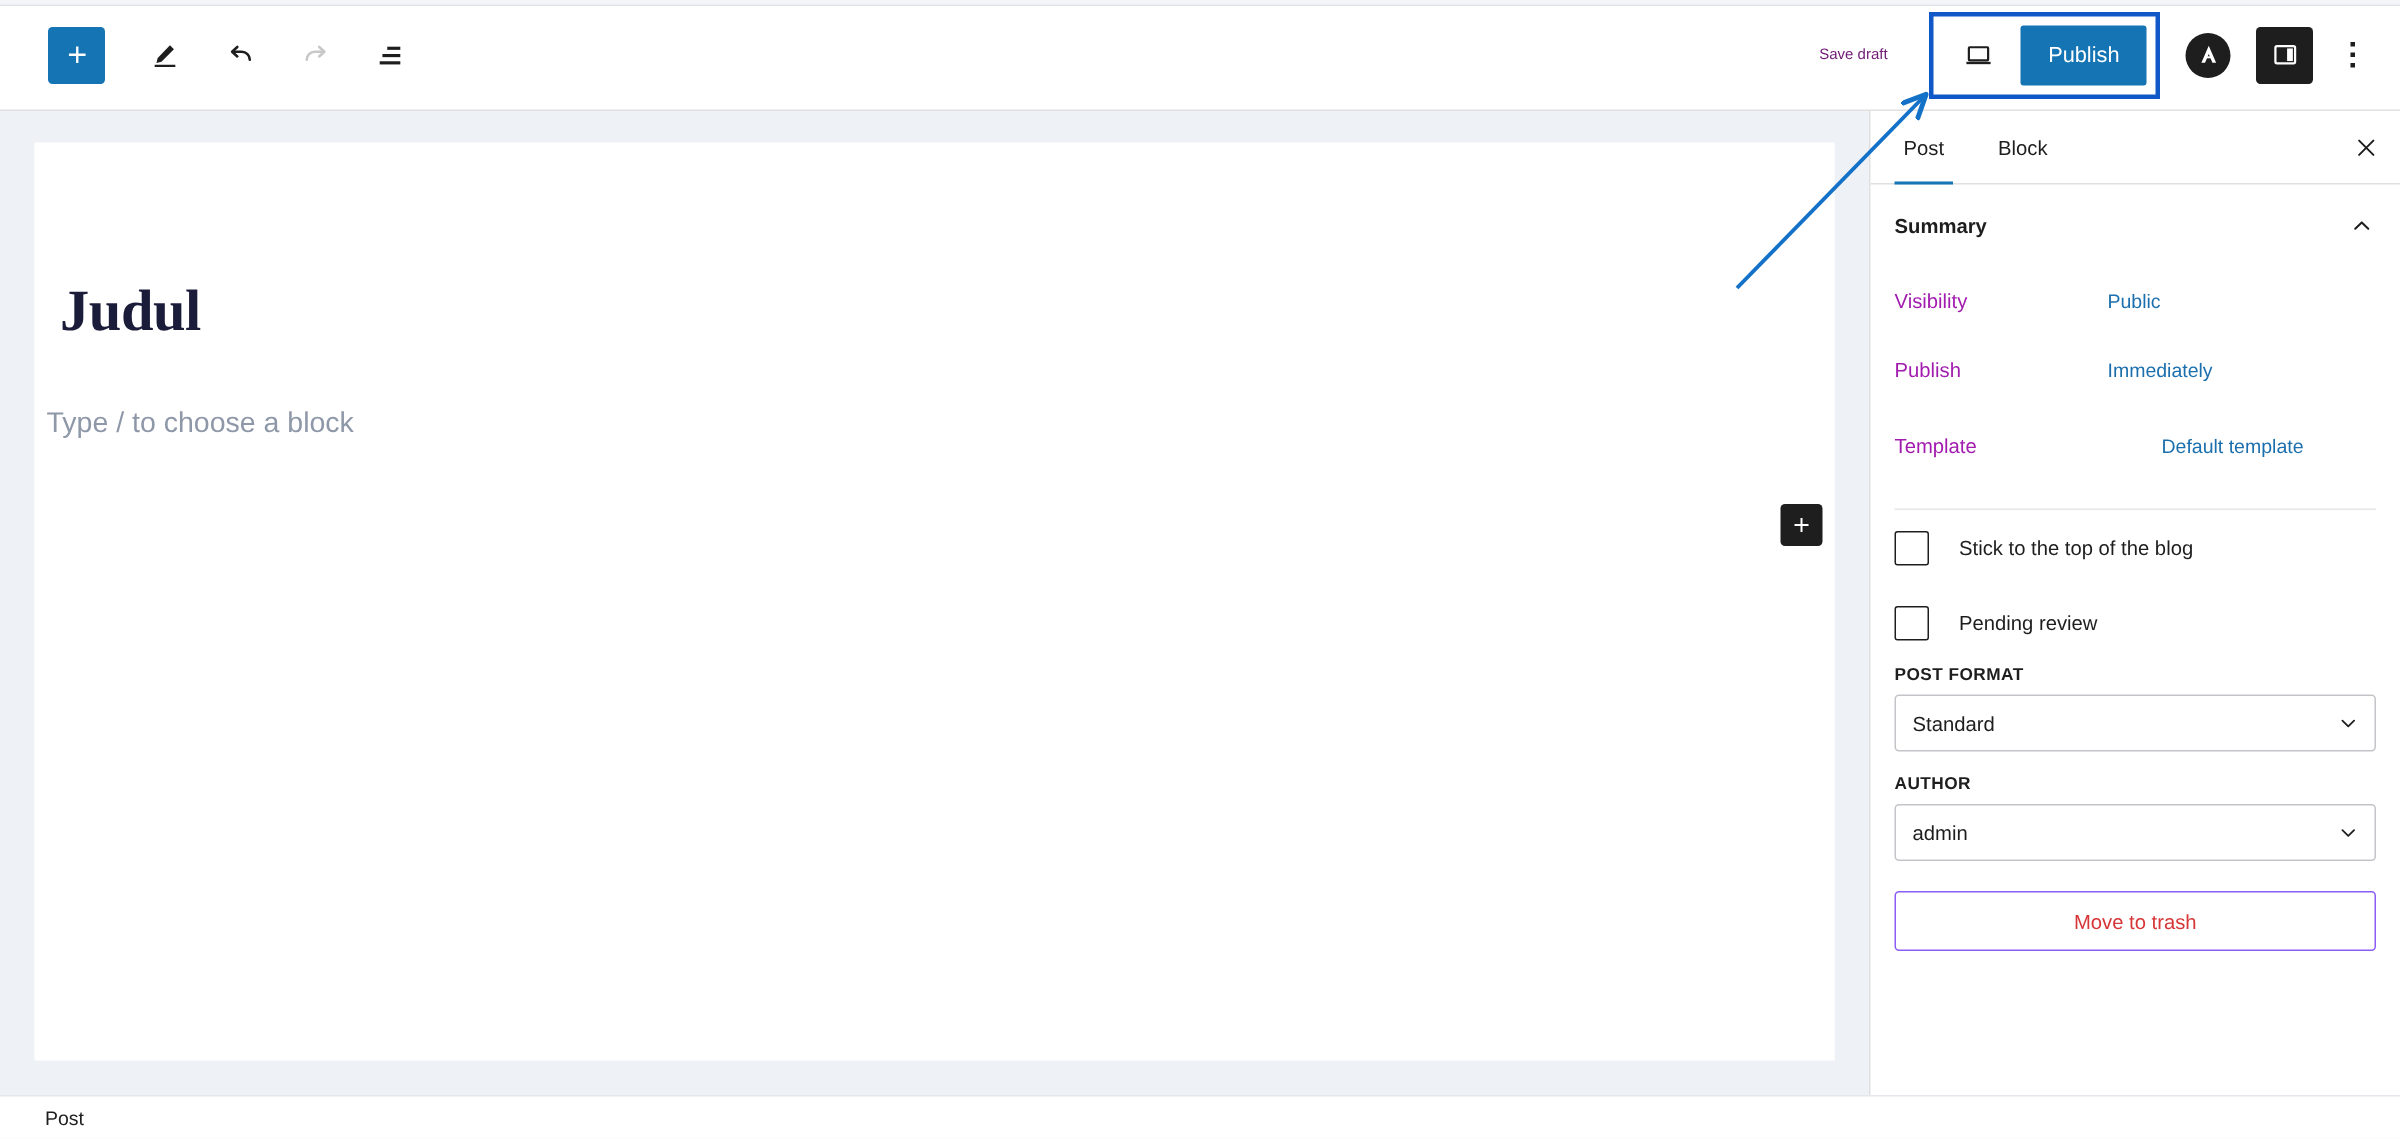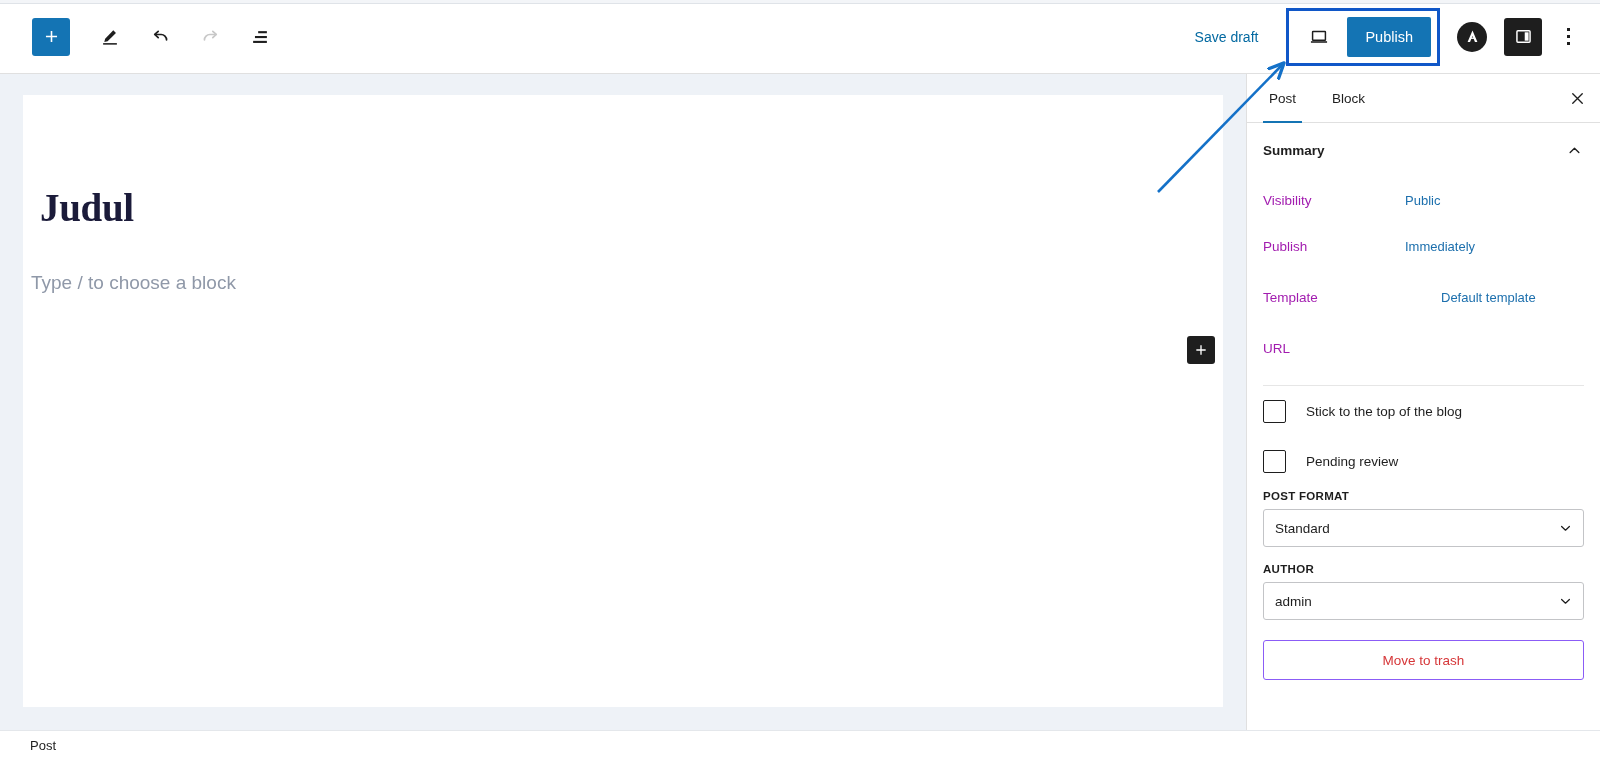--- a/index.html
+++ b/index.html
@@ -53,21 +53,21 @@
     margin-left: 22px;
     background: #1f6fad; color: #ffffff;
     font-size: 14.5px; font-weight: bold;
     border: none; border-radius: 3px;
     height: 40px; padding: 0 22px;
     cursor: pointer; letter-spacing: .1px;
     font-family: "Liberation Sans", sans-serif;
   }
 
   .save-draft {
-    color: #0369a1; font-size: 14px;
+    color: #701a75; font-size: 10px;
     background: none; border: none; cursor: pointer;
     padding: 0 14px; font-family: "Liberation Sans", sans-serif;
   }
 
   
   .hl-group {
     border: 3px solid #1057c8;
     background: #ffffff;
     height: 58px;
     display: flex; align-items: center;
@@ -378,24 +378,20 @@
             <button class="sb-row-value">Public</button>
           </div>
           <div class="sb-row">
             <span class="sb-row-label">Publish</span>
             <button class="sb-row-value">Immediately</button>
           </div>
           <div class="sb-row tall">
             <span class="sb-row-label">Template</span>
             <button class="sb-row-value">Default template</button>
           </div>
-          <div class="sb-row">
-            <span class="sb-row-label">URL</span>
-            <button class="sb-row-value"></button>
-          </div>
           <div class="sb-divider"></div>
         </div>
 
         <div class="check-row">
           <span class="checkbox"></span>
           <span class="check-label">Stick to the top of the blog</span>
         </div>
         <div class="check-row">
           <span class="checkbox"></span>
           <span class="check-label">Pending review</span>

